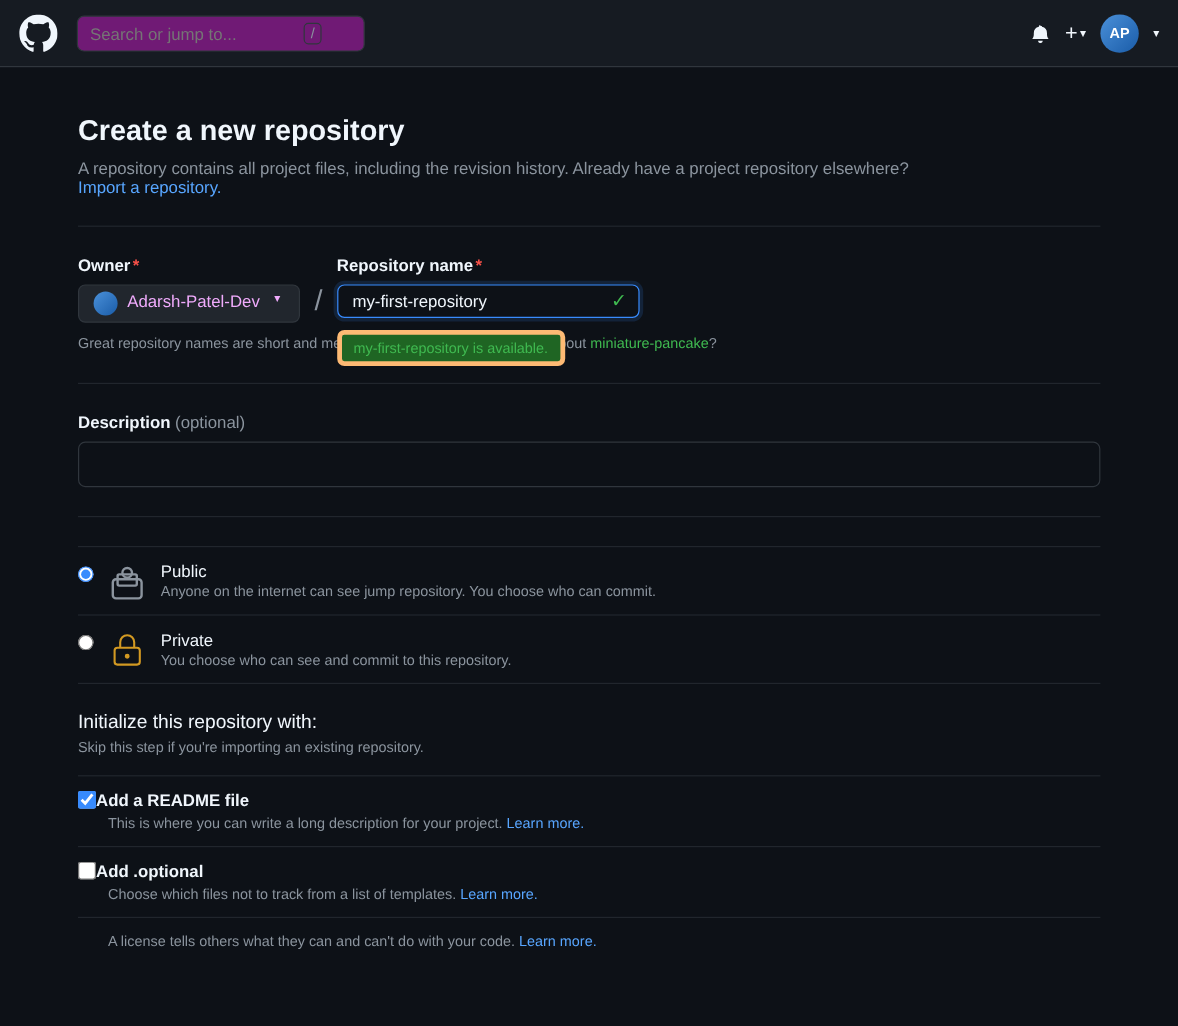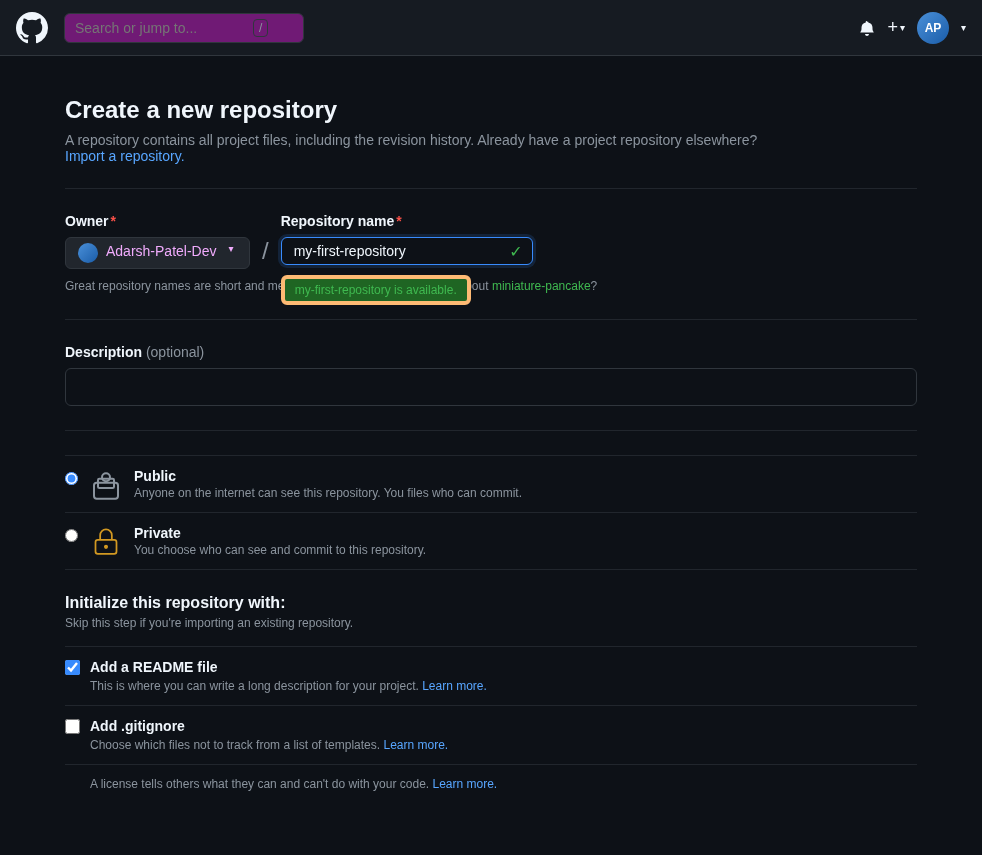--- a/index.html
+++ b/index.html
@@ -260,52 +260,51 @@
     .visibility-option:last-child {
       border-bottom: 1px solid #21262d;
     }
     .visibility-radio {
       margin-top: 4px;
       accent-color: #388bfd;
       cursor: pointer;
     }
     .visibility-text h3 {
       font-size: 14px;
-      font-weight: 700;
+      font-weight: 400;
       color: #f0f6fc;
       margin-bottom: 2px;
     }
     .visibility-text p {
       font-size: 12px;
       color: #8b949e;
     }
 
     
     .initialize-section {
       margin-bottom: 24px;
     }
     .initialize-title {
       font-size: 16px;
-      font-weight: 700;
+      font-weight: 400;
       color: #f0f6fc;
       margin-bottom: 4px;
     }
     .initialize-subtitle {
       font-size: 12px;
       color: #8b949e;
       margin-bottom: 16px;
     }
     .init-option {
       padding: 12px 0;
       border-top: 1px solid #21262d;
     }
     .init-option-header {
       display: flex;
-      align-items: flex-end;
-      gap: 10px;
+      align-items: flex-start;
       margin-bottom: 4px;
     }
     .init-checkbox {
       accent-color: #388bfd;
       cursor: pointer;
       width: 15px;
       height: 15px;
     }
     .init-option-title {
       font-size: 14px;
@@ -427,21 +426,21 @@
       <input type="radio" name="visibility" class="visibility-radio" checked="" style="">
       <div class="icon-public">
         <svg width="32" height="32" viewBox="0 0 24 24" fill="#8b949e">
           <rect x="3" y="11" width="18" height="12" rx="2" ry="2" fill="none" stroke="#8b949e" stroke-width="1.5"></rect>
           <rect x="6" y="8" width="12" height="7" rx="1" fill="none" stroke="#8b949e" stroke-width="1.5"></rect>
           <circle cx="12" cy="7" r="3" fill="none" stroke="#8b949e" stroke-width="1.5"></circle>
         </svg>
       </div>
       <div class="visibility-text">
         <h3>Public</h3>
-        <p>Anyone on the internet can see this repository. You files who can commit.</p>
+        <p>Anyone on the internet can see jump repository. You choose who can commit.</p>
       </div>
     </div>
 
     <div class="visibility-option">
       <input type="radio" name="visibility" class="visibility-radio" style="">
       <div class="icon-private">
         <svg width="28" height="28" viewBox="0 0 24 24" fill="none" stroke="#d29922" stroke-width="1.5">
           <rect x="3" y="11" width="18" height="12" rx="2"></rect>
           <path d="M7 11V7a5 5 0 0110 0v4"></path>
           <circle cx="12" cy="17" r="1" fill="#d29922"></circle>
@@ -464,21 +463,21 @@
         <span class="init-option-title">Add a README file</span>
       </div>
       <p class="init-option-desc">
         <span>This is where you can write a long description for your project. </span><a href="#">Learn more.</a>
       </p>
     </div>
 
     <div class="init-option">
       <div class="init-option-header">
         <input type="checkbox" class="init-checkbox" style="">
-        <span class="init-option-title">Add .gitignore</span>
+        <span class="init-option-title">Add .optional</span>
       </div>
       <p class="init-option-desc">
         <span>Choose which files not to track from a list of templates. </span><a href="#">Learn more.</a>
       </p>
     </div>
 
     <div class="init-option">
       <p class="init-option-desc">
         <span>A license tells others what they can and can't do with your code. </span><a href="#">Learn more.</a>
       </p>

